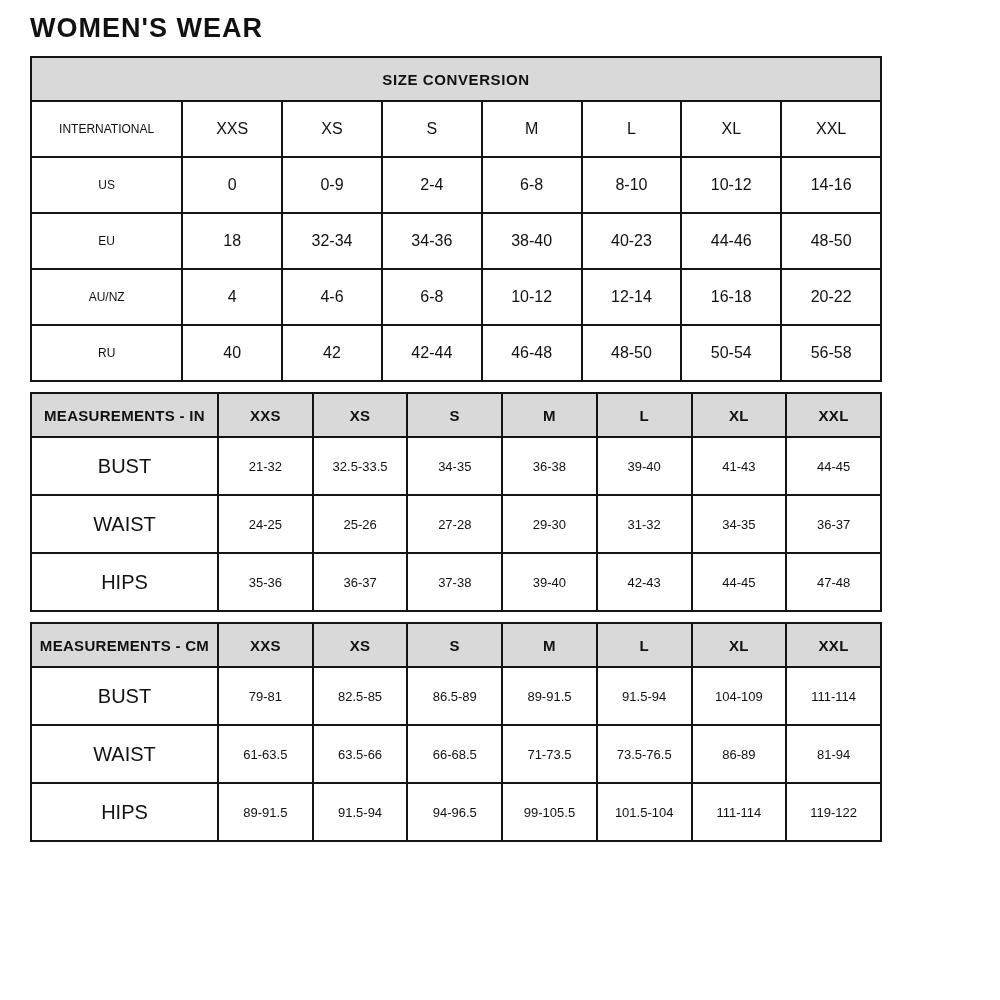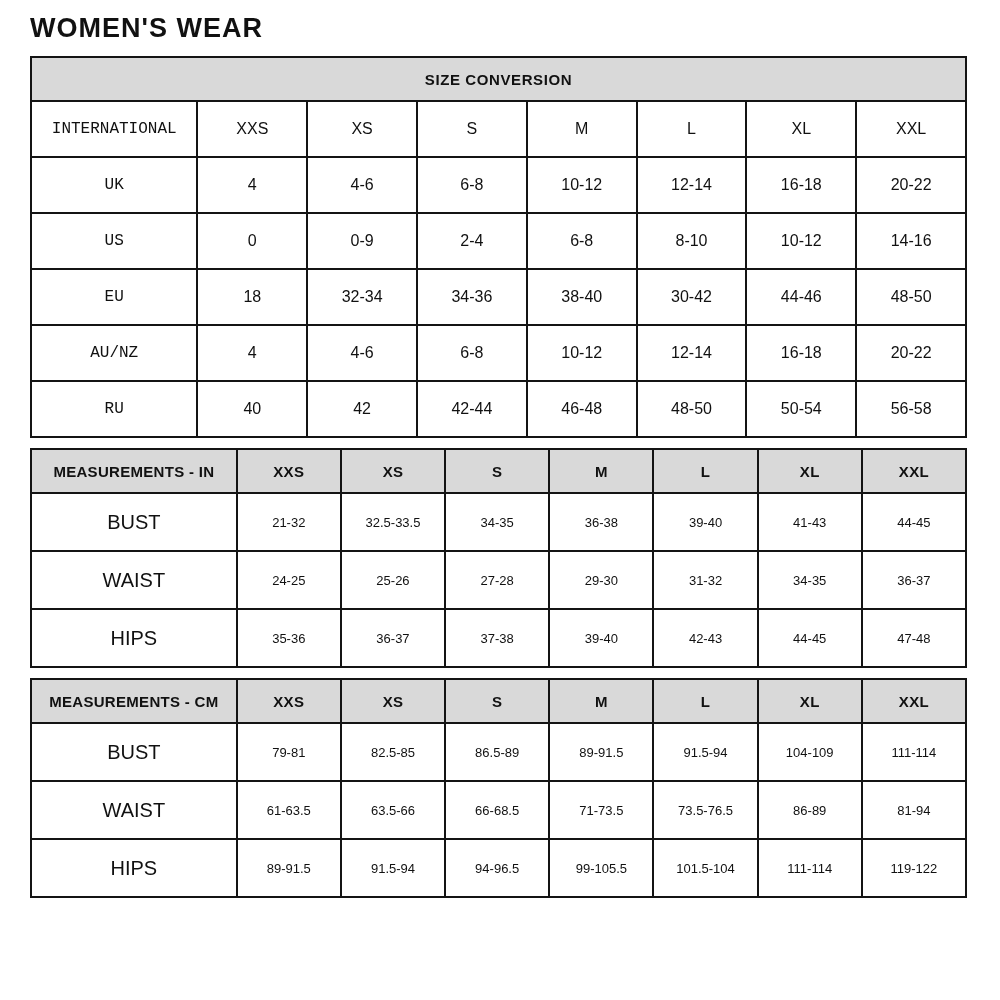--- a/index.html
+++ b/index.html
@@ -17,21 +17,21 @@
   }
   .page{padding:0 30px;}
   h1.page-title{
     font-size:27px;
     font-weight:bold;
     letter-spacing:1px;
     margin:13px 0 12px 0;
   }
   table.tbl{
     border-collapse:collapse;
-    width:937px;
+    width:852px;
     table-layout:fixed;
     margin:6px 0 10px 0;
   }
   table.tbl td{
     border:2px solid var(--border);
     text-align:center;
     vertical-align:middle;
     padding:0 2px;
     overflow:hidden;
     white-space:nowrap;
@@ -40,21 +40,21 @@
     background:var(--hdr-bg);
     font-weight:bold;
     font-size:15px;
     letter-spacing:.6px;
     height:42px;
   }
   
   .t-conversion .c-label{width:17.8%;}
   .t-conversion tr{height:56px;}
   .t-conversion tr.bannerrow{height:42px;}
-  .t-conversion .rowlabel{font-size:16px;font-family:Liberation Mono, monospace;}
+  .t-conversion .rowlabel{font-size:12px;}
   .t-conversion .sizehead{font-size:16px;}
   .t-conversion .val{font-size:16px;}
   
   .t-meas .c-label{width:22%;}
   .t-meas tr{height:58px;}
   .t-meas tr.head{height:44px;}
   .t-meas tr.head td{
     background:var(--hdr-bg);
     font-weight:bold;
     font-size:15px;
@@ -88,46 +88,36 @@
           <td class="rowlabel">INTERNATIONAL</td>
           <td class="sizehead">XXS</td>
           <td class="sizehead">XS</td>
           <td class="sizehead">S</td>
           <td class="sizehead">M</td>
           <td class="sizehead">L</td>
           <td class="sizehead">XL</td>
           <td class="sizehead">XXL</td>
         </tr>
         <tr>
-          <td class="rowlabel">UK</td>
-          <td class="val">4</td>
-          <td class="val">4-6</td>
-          <td class="val">6-8</td>
-          <td class="val">10-12</td>
-          <td class="val">12-14</td>
-          <td class="val">16-18</td>
-          <td class="val">20-22</td>
-        </tr>
-        <tr>
           <td class="rowlabel">US</td>
           <td class="val">0</td>
           <td class="val">0-9</td>
           <td class="val">2-4</td>
           <td class="val">6-8</td>
           <td class="val">8-10</td>
           <td class="val">10-12</td>
           <td class="val">14-16</td>
         </tr>
         <tr>
           <td class="rowlabel">EU</td>
           <td class="val">18</td>
           <td class="val">32-34</td>
           <td class="val">34-36</td>
           <td class="val">38-40</td>
-          <td class="val">30-42</td>
+          <td class="val">40-23</td>
           <td class="val">44-46</td>
           <td class="val">48-50</td>
         </tr>
         <tr>
           <td class="rowlabel">AU/NZ</td>
           <td class="val">4</td>
           <td class="val">4-6</td>
           <td class="val">6-8</td>
           <td class="val">10-12</td>
           <td class="val">12-14</td>

